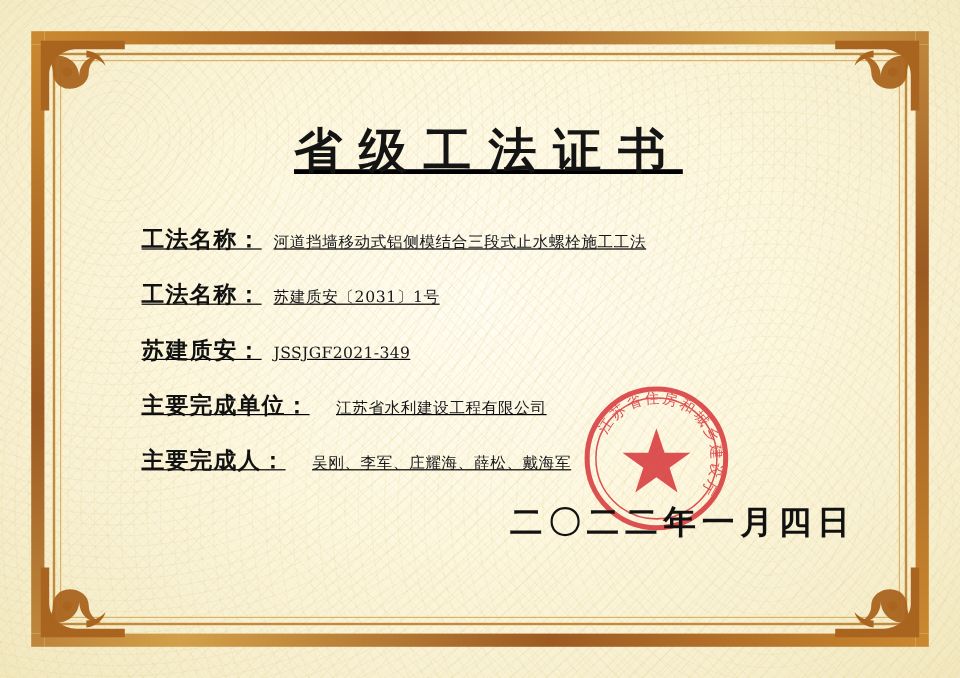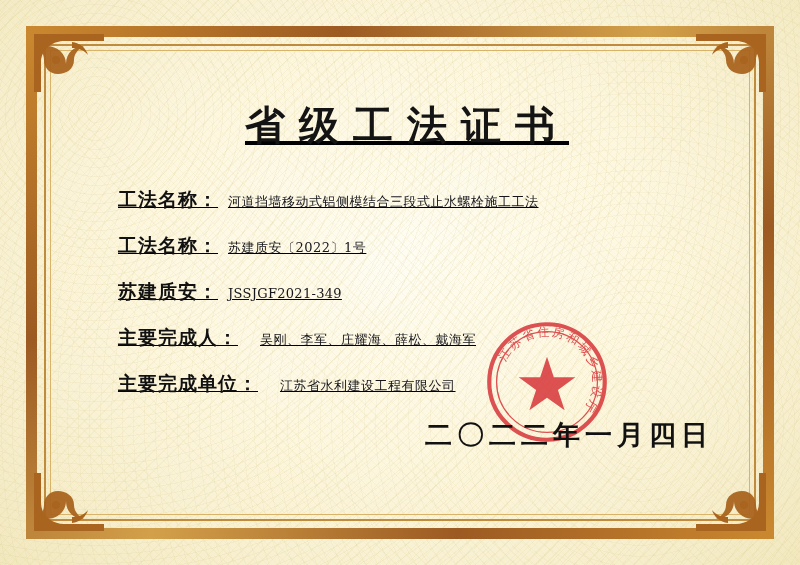--- a/index.html
+++ b/index.html
@@ -216,36 +216,36 @@
 
     <div class="fields">
 
       <div class="field-row">
         <span class="field-label">工法名称：</span>
         <span class="field-value">河道挡墙移动式铝侧模结合三段式止水螺栓施工工法</span>
       </div>
 
       <div class="field-row">
         <span class="field-label">工法名称：</span>
-        <span class="field-value">苏建质安〔2022〕1号</span>
+        <span class="field-value">苏建质安〔2031〕1号</span>
       </div>
 
       <div class="field-row">
         <span class="field-label">苏建质安：</span>
         <span class="field-value mono">JSSJGF2021-349</span>
       </div>
 
       <div class="field-row">
+        <span class="field-label">主要完成单位：</span>
+        <span class="field-value indent-lg">江苏省水利建设工程有限公司</span>
+      </div>
+
+      <div class="field-row">
         <span class="field-label">主要完成人：</span>
         <span class="field-value indent-lg">吴刚、李军、庄耀海、薛松、戴海军</span>
-      </div>
-
-      <div class="field-row">
-        <span class="field-label">主要完成单位：</span>
-        <span class="field-value indent-lg">江苏省水利建设工程有限公司</span>
       </div>
 
     </div>
 
     <div class="seal">
       <svg viewBox="0 0 120 120" xmlns="http://www.w3.org/2000/svg">
         <defs>
           <path id="sealArc" d="M60,60 m-44,0 a44,44 0 1,1 88,0 a44,44 0 1,1 -88,0"></path>
         </defs>
         <circle cx="60" cy="60" r="55" fill="none" stroke="#d4232a" stroke-width="4"></circle>

